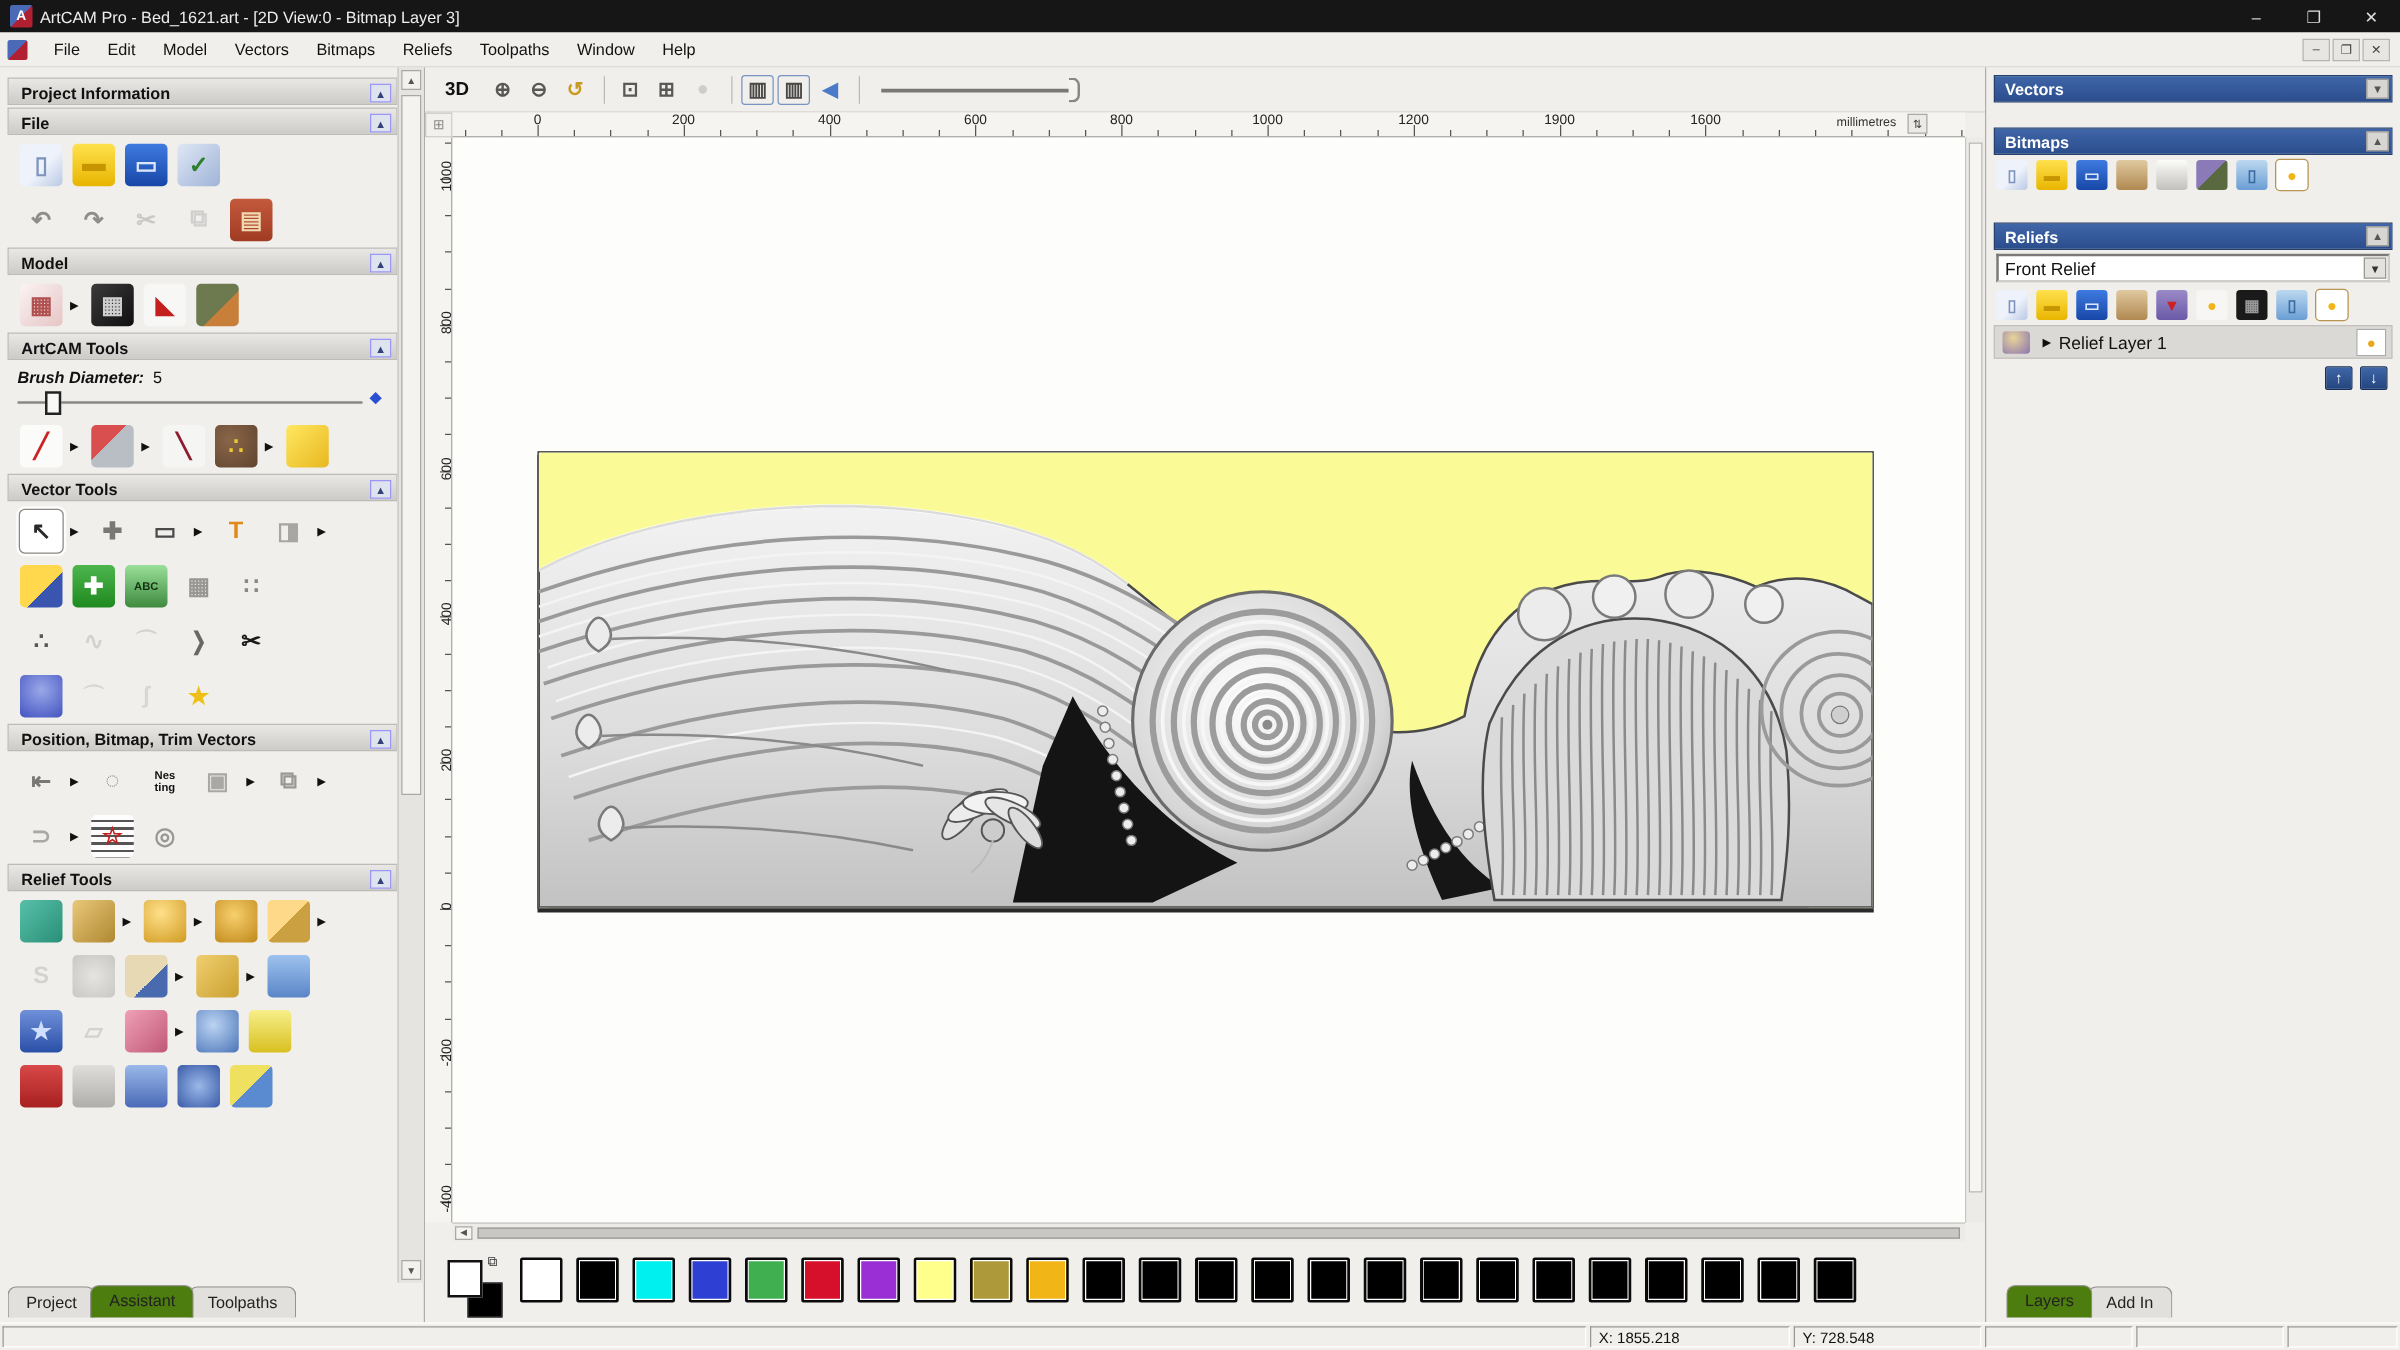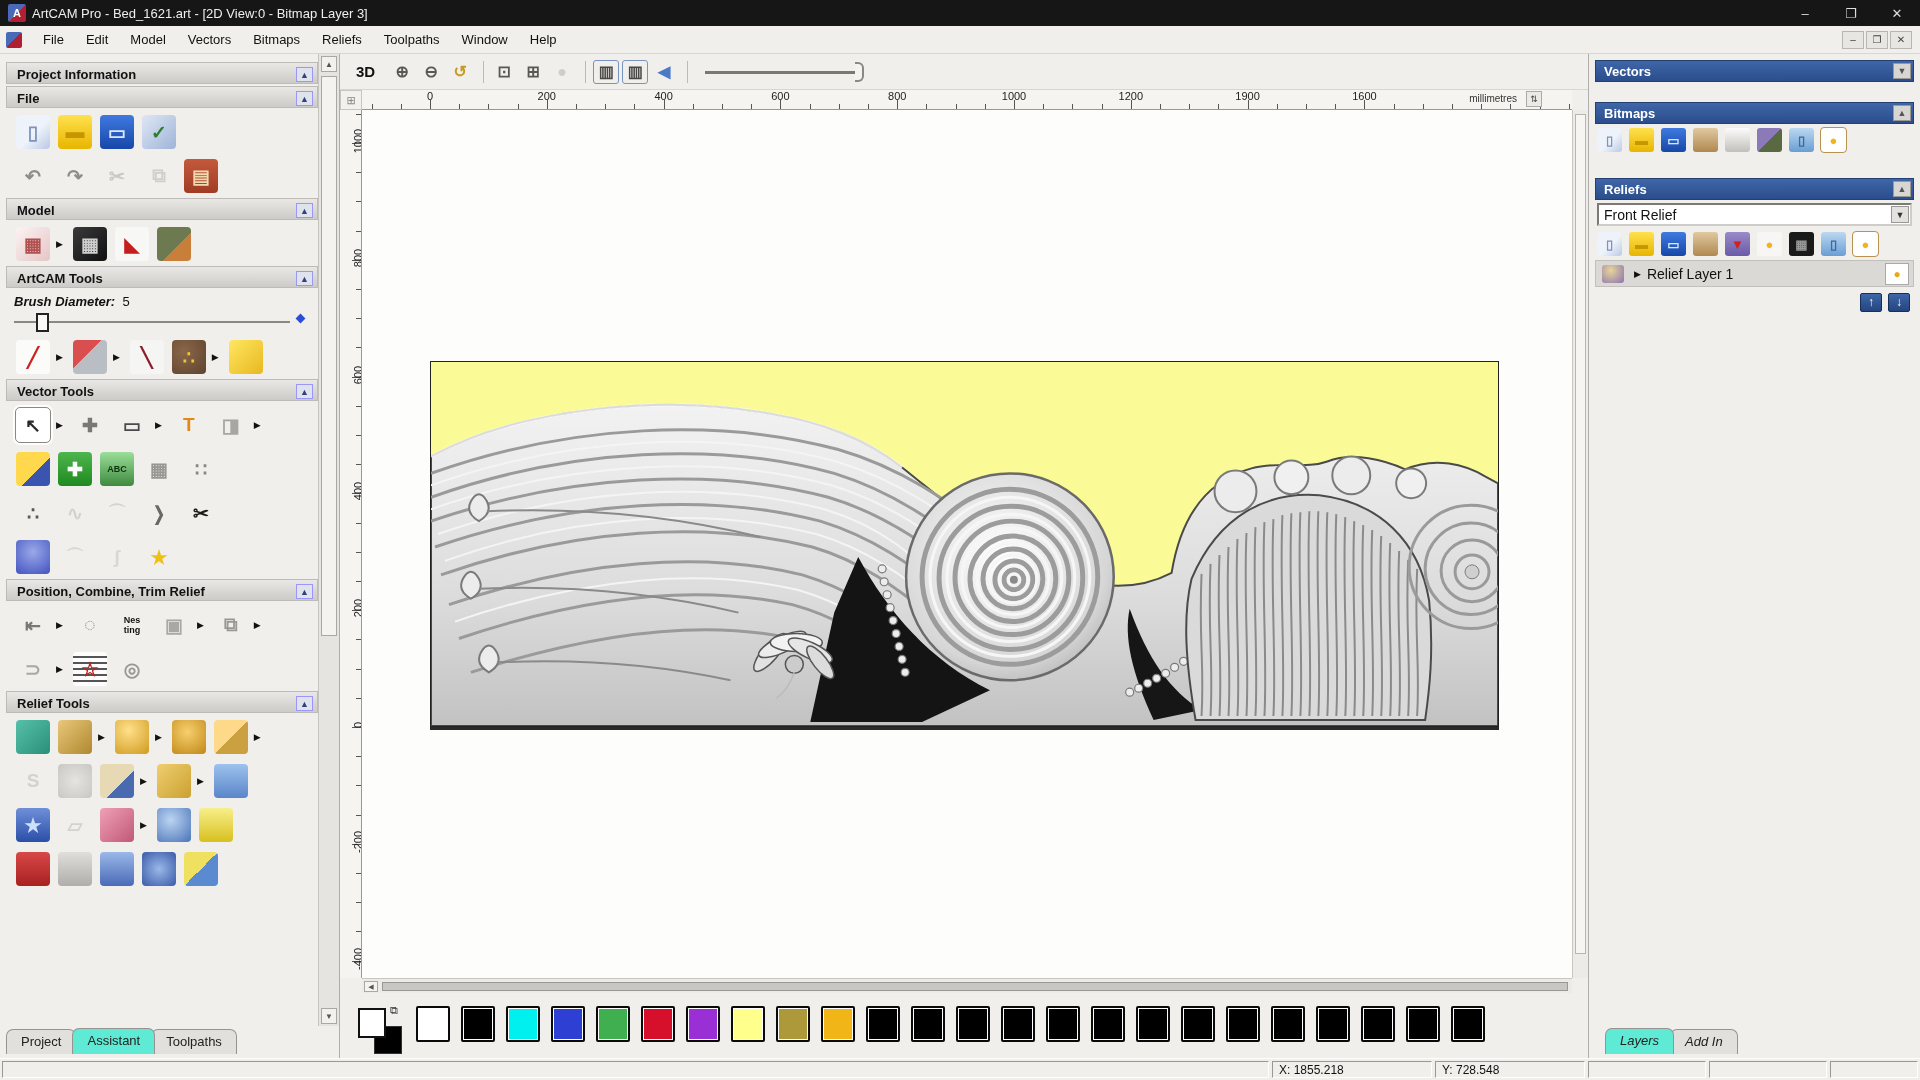--- a/index.html
+++ b/index.html
@@ -57,21 +57,21 @@
   #lp-scroll { position:absolute; right:0; top:0; width:21px; height:972px;
     background:#e6e4e0; border-left:1px solid #c6c4c0; }
   .sb-arrow { position:absolute; left:2px; width:16px; height:16px; border:1px solid #aaa8a4;
     background:#f2f1ee; color:#555; font-size:8px; text-align:center; line-height:15px; }
   #lp-thumb { position:absolute; left:2px; top:22px; width:16px; height:560px;
     background:#f4f3f0; border:1px solid #aaa8a4; }
   
   .tab-strip { position:absolute; left:0; bottom:4px; height:28px; display:flex; align-items:flex-end; padding-left:6px; }
   .tab { font-size:13px; padding:4px 14px 5px 14px; background:#e2e0dc;
     border:1px solid #96948f; border-bottom:none; border-radius:7px 7px 0 0; margin-right:-4px; color:#222; }
-  .tab.active { background:#5eead4; position:relative; z-index:3; padding-bottom:6px; }
+  .tab.active { background:#4d7c0f; position:relative; z-index:3; padding-bottom:6px; }
 
   
   #center { position:absolute; left:340px; top:54px; width:1248px; height:1004px; background:#f0efec; }
   #canvas-toolbar { position:absolute; left:0; top:0; width:1248px; height:36px;
     border-bottom:1px solid #d8d6d2; display:flex; align-items:center; padding-left:10px; }
   #btn-3d { font-weight:bold; font-size:15px; padding:2px 6px; margin-right:8px; }
   #canvas-toolbar .ticon { width:26px; height:24px; font-size:16px; margin-right:3px; border-radius:3px; }
   .ticon.pressed { border:1px solid #7a94c0; background:#e4ebf6; }
   .tsep { width:1px; height:22px; background:#bcbab6; margin:0 7px; }
   #fade-slider { position:relative; width:175px; height:24px; margin-left:10px; }
@@ -133,21 +133,21 @@
   .layer-caret { font-size:9px; margin-right:6px; color:#111; }
   .layer-bulb { margin-left:auto; margin-right:4px; width:24px; height:22px; border:1px solid #aaa;
     background:#fff; text-align:center; line-height:20px; font-size:12px; color:#e8a818; }
   #relief-updown { display:flex; justify-content:flex-end; padding:6px 10px 0 0; }
   .ud-btn { width:22px; height:19px; background:linear-gradient(180deg,#3f66a8,#24457f); border:1px solid #16305c;
     color:#fff; font-size:12px; text-align:center; line-height:17px; margin-left:6px; border-radius:2px; }
   #rp-dropdown { margin:3px 8px 2px 8px; height:23px; background:#fff; border:2px inset #cfcdc9;
     display:flex; align-items:center; font-size:14px; padding-left:5px; }
   #rp-dropdown .dd-arrow { margin-left:auto; width:18px; height:17px; background:#e4e2de;
     border:1px solid #9a9894; font-size:9px; text-align:center; line-height:16px; color:#333; margin-right:1px; }
-  #rp-tabs { position:absolute; left:0; bottom:4px; padding-left:16px; height:28px; display:flex; align-items:flex-end;font-style:italic; }
+  #rp-tabs { position:absolute; left:0; bottom:4px; padding-left:16px; height:28px; display:flex; align-items:flex-end; }
 
   
   #statusbar { position:absolute; left:0; top:1058px; width:1920px; height:22px;
     background:#f0efec; border-top:1px solid #fff; display:flex; align-items:stretch; padding:2px 2px; }
   .scell { border:1px solid; border-color:#9a9894 #fff #fff #9a9894; background:#f0efec;
     font-size:12px; padding:1px 6px; margin-right:3px; white-space:nowrap; }
   #scell-fill { flex:1; }
   .scell.sm { width:118px; }
   .scell.xs { width:88px; margin-right:0; }
 </style>
@@ -275,21 +275,21 @@
         <span class="ticon" style="background: transparent; color: rgb(26, 26, 26);">✂</span>
       </div>
     <div class="icon-row">
         <span class="ticon" style="background: radial-gradient(circle at 50% 35%, rgb(154, 168, 232), rgb(66, 83, 192));"></span>
         <span class="ticon dim" style="background: transparent; color: rgb(198, 196, 192);">⌒</span>
         <span class="ticon dim" style="background: transparent; color: rgb(198, 196, 192);">ʃ</span>
         <span class="ticon" style="background: transparent; color: rgb(238, 192, 23);">★</span>
       </div>
 
     <div class="sec-header">
-      <span>Position, Combine, Trim Relief</span>
+      <span>Position, Bitmap, Trim Vectors</span>
       <span class="sec-collapse">▲</span>
     </div>
     <div class="icon-row">
         <span class="ticon" style="background: transparent; color: rgb(122, 120, 116);">⇤</span>
         <span class="fly">▶</span>
         <span class="ticon" style="background: transparent; color: rgb(138, 136, 132);">◌</span>
         <span class="ticon small-g" style="background: transparent; color: rgb(17, 17, 17);">Nes ting</span>
         <span class="ticon" style="background: transparent; color: rgb(170, 168, 164);">▣</span>
         <span class="fly">▶</span>
         <span class="ticon" style="background: transparent; color: rgb(154, 152, 148);">⧉</span>

